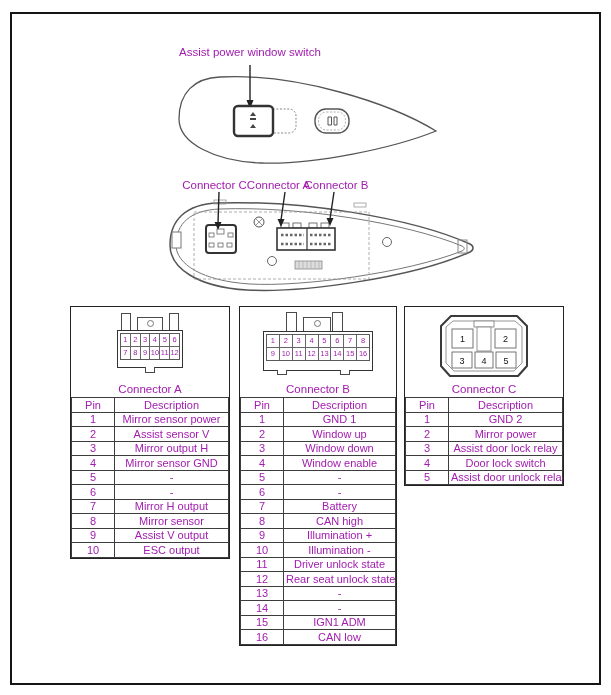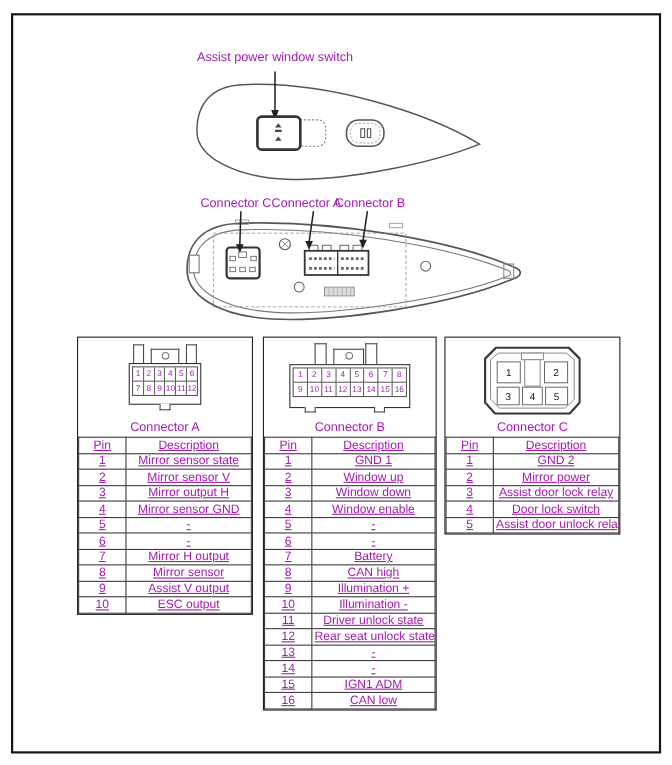--- a/index.html
+++ b/index.html
@@ -9,21 +9,21 @@
          border:2px solid #151515;box-sizing:border-box;background:#fff;}
   .fig-label{position:absolute;font-size:11.5px;text-align:center;white-space:nowrap;}
   .absvg{position:absolute;}
   
   .conn-section{position:absolute;top:292px;border:1.5px solid #222;box-sizing:border-box;background:#fff;}
   #secA{left:58px;width:160px;}
   #secB{left:227px;width:158px;}
   #secC{left:392px;width:160px;}
   .diag{position:relative;height:90px;}
   .conn-title{position:absolute;left:0;right:0;bottom:2px;text-align:center;font-size:11.5px;}
-  .pin-table{width:100%;border-collapse:collapse;table-layout:fixed;text-decoration:underline;}
+  .pin-table{width:100%;border-collapse:collapse;table-layout:fixed;}
   .pin-table th,.pin-table td{border:1px solid #3d3d3d;font-size:11px;font-weight:normal;
       text-align:center;padding:0 2px;height:13.5px;line-height:12px;overflow:hidden;white-space:nowrap;}
   .pin-col{width:38px;}
   
   .plug{position:absolute;left:50%;transform:translateX(-50%);}
   .tab{position:absolute;background:#fff;border:1.5px solid #4a4a4a;border-bottom:none;box-sizing:border-box;}
   .hole{width:5px;height:5px;border:1px solid #777;border-radius:50%;margin:2px auto 0;}
   .bodyx{position:relative;border:1.5px solid #333;box-sizing:border-box;background:#fff;padding:2px 2px 0 2px;}
   .pin-grid{border:1px solid #5a5a5a;}
   .pin-row{display:flex;}
@@ -151,26 +151,26 @@
         <thead>
           <tr>
             <th class="pin-col">Pin</th>
             <th>Description</th>
           </tr>
         </thead>
         <tbody>
 
             <tr>
               <td class="pin-col">1</td>
-              <td>Mirror sensor state</td>
+              <td>Mirror sensor power</td>
             </tr>
 
             <tr>
               <td class="pin-col">2</td>
-              <td>Mirror sensor V</td>
+              <td>Assist sensor V</td>
             </tr>
 
             <tr>
               <td class="pin-col">3</td>
               <td>Mirror output H</td>
             </tr>
 
             <tr>
               <td class="pin-col">4</td>
               <td>Mirror sensor GND</td>

